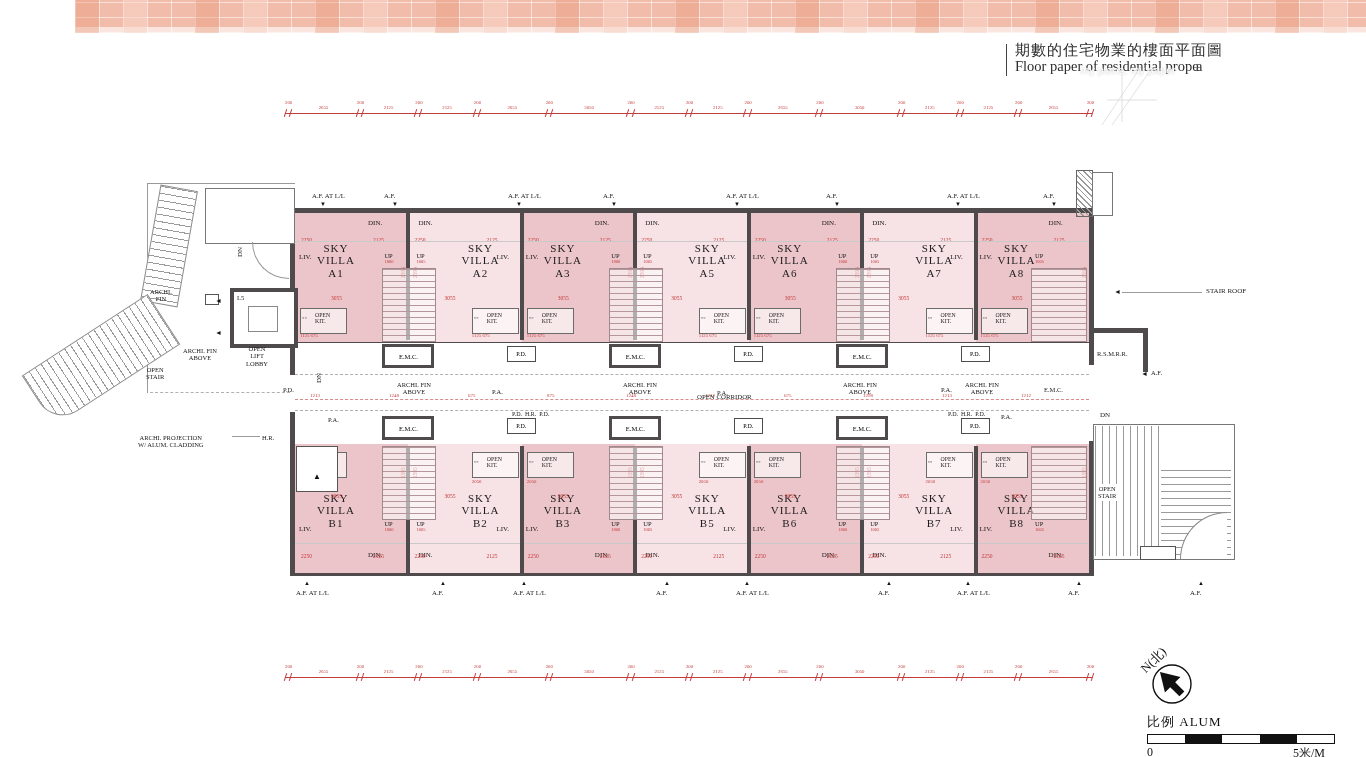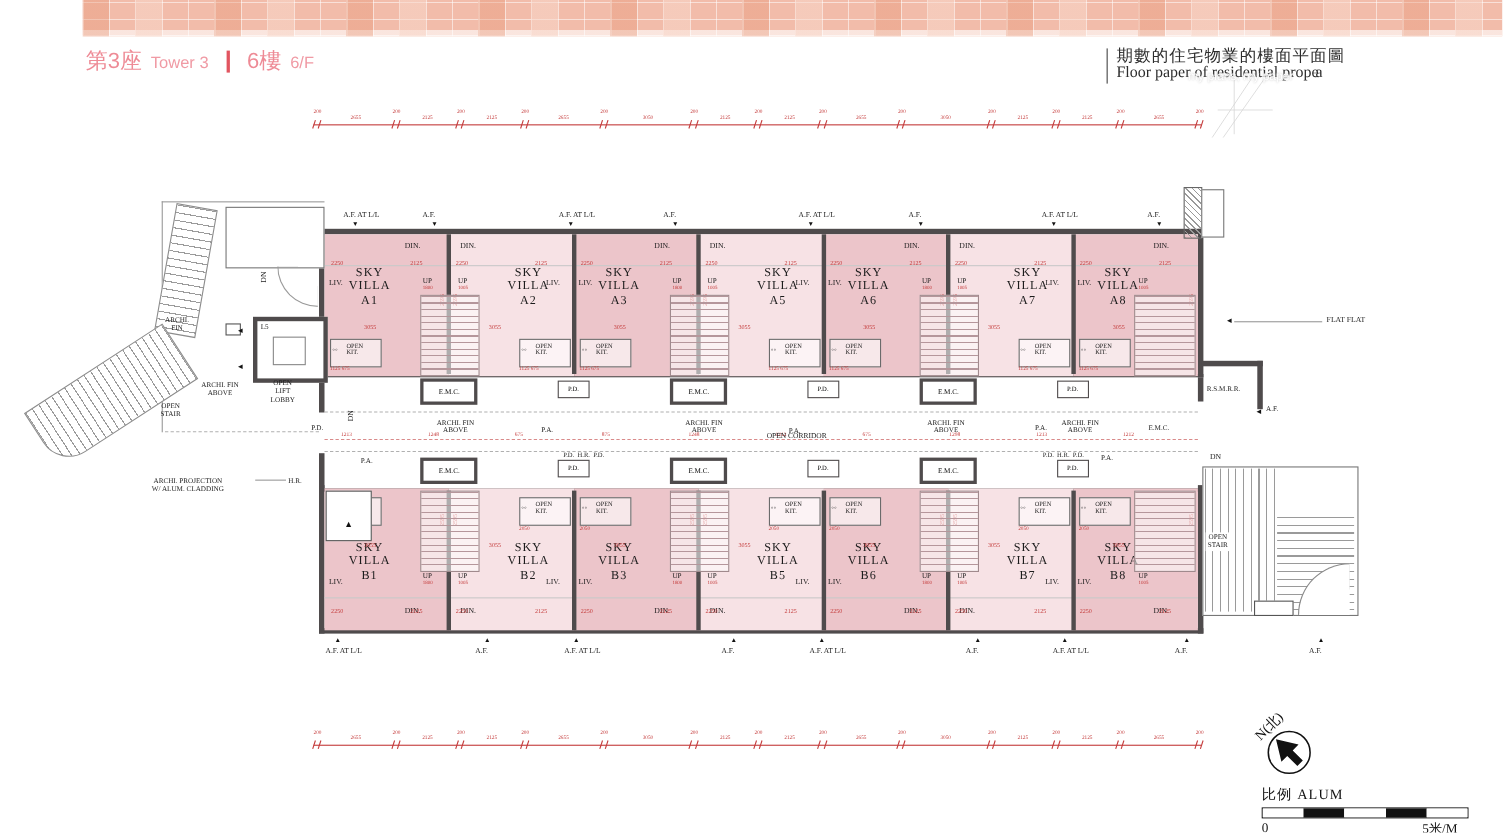--- a/index.html
+++ b/index.html
@@ -60,27 +60,20 @@
   .scale-0{position:absolute;left:1147px;top:745px;font-size:12px;color:#111;}
   .scale-5{position:absolute;left:1293px;top:745px;font-size:12px;color:#111;}
 </style>
 </head>
 <body>
 
 <div class="page">
 
   <div class="mosaic"></div>
 
-  <div class="title">
-    <span class="big">第3座</span>
-    <span class="small">Tower 3</span>
-    <span class="bar"></span>
-    <span class="big">6樓</span>
-    <span class="small">6/F</span>
-  </div>
 
   <div class="rhead-line"></div>
   <div class="rhead-cn">期數的住宅物業的樓面平面圖</div>
   <div class="rhead-en">Floor paper of residential prope</div>
   <div class="rhead-peek">a</div>
 
   <div class="wm">
     <svg width="120" height="70">
       <g stroke="#aaa" stroke-width="0.7" fill="none">
         <path d="M20 65 L60 5 M30 65 L70 8 M25 40 L75 40 M40 12 L40 62"></path>
@@ -576,21 +569,21 @@
 W/ ALUM. CLADDING</div>
     <div class="lbl" style="left:262px;top:434px;font-size:6.5px;">H.R.</div>
     <div class="thin" style="left:232px;top:436px;width:28px;height:1px;"></div>
   </div>
 
   <div>
     <div class="abs" style="left:1076px;top:170px;width:15px;height:45px;border:1px solid #666;background:repeating-linear-gradient(45deg,#999 0,#999 1px,rgba(0,0,0,0) 1px,rgba(0,0,0,0) 4px);"></div>
     <div class="abs" style="left:1092px;top:172px;width:19px;height:42px;border:1px solid #777;background:#fff;"></div>
     <div class="arrow" style="left:1114px;top:289px;font-size:7px;">◄</div>
     <div class="thin" style="left:1122px;top:292px;width:80px;height:1px;"></div>
-    <div class="lbl" style="left:1206px;top:288px;font-size:7px;">FLAT FLAT</div>
+    <div class="lbl" style="left:1206px;top:288px;font-size:7px;">STAIR ROOF</div>
     <div class="wall" style="left:1092px;top:328px;width:56px;height:5px;"></div>
     <div class="wall" style="left:1143px;top:328px;width:5px;height:44px;"></div>
     <div class="lbl" style="left:1097px;top:350px;font-size:6.5px;">R.S.M.R.R.</div>
     <div class="arrow" style="left:1141px;top:371px;font-size:7px;">◄</div>
     <div class="lbl" style="left:1151px;top:369px;font-size:6.5px;">A.F.</div>
     <div class="lbl" style="left:1044px;top:386px;font-size:6.5px;">E.M.C.</div>
     <div class="lbl" style="left:1100px;top:412px;font-size:7px;">DN</div>
     <div class="abs" style="left:1093px;top:424px;width:140px;height:134px;border:1.2px solid #777;background:#fff;"></div>
     <div class="gstairV" style="left:1095px;top:426px;width:66px;height:130px;border:none;"></div>
     <div class="gstair" style="left:1161px;top:470px;width:70px;height:86px;border:none;"></div>

